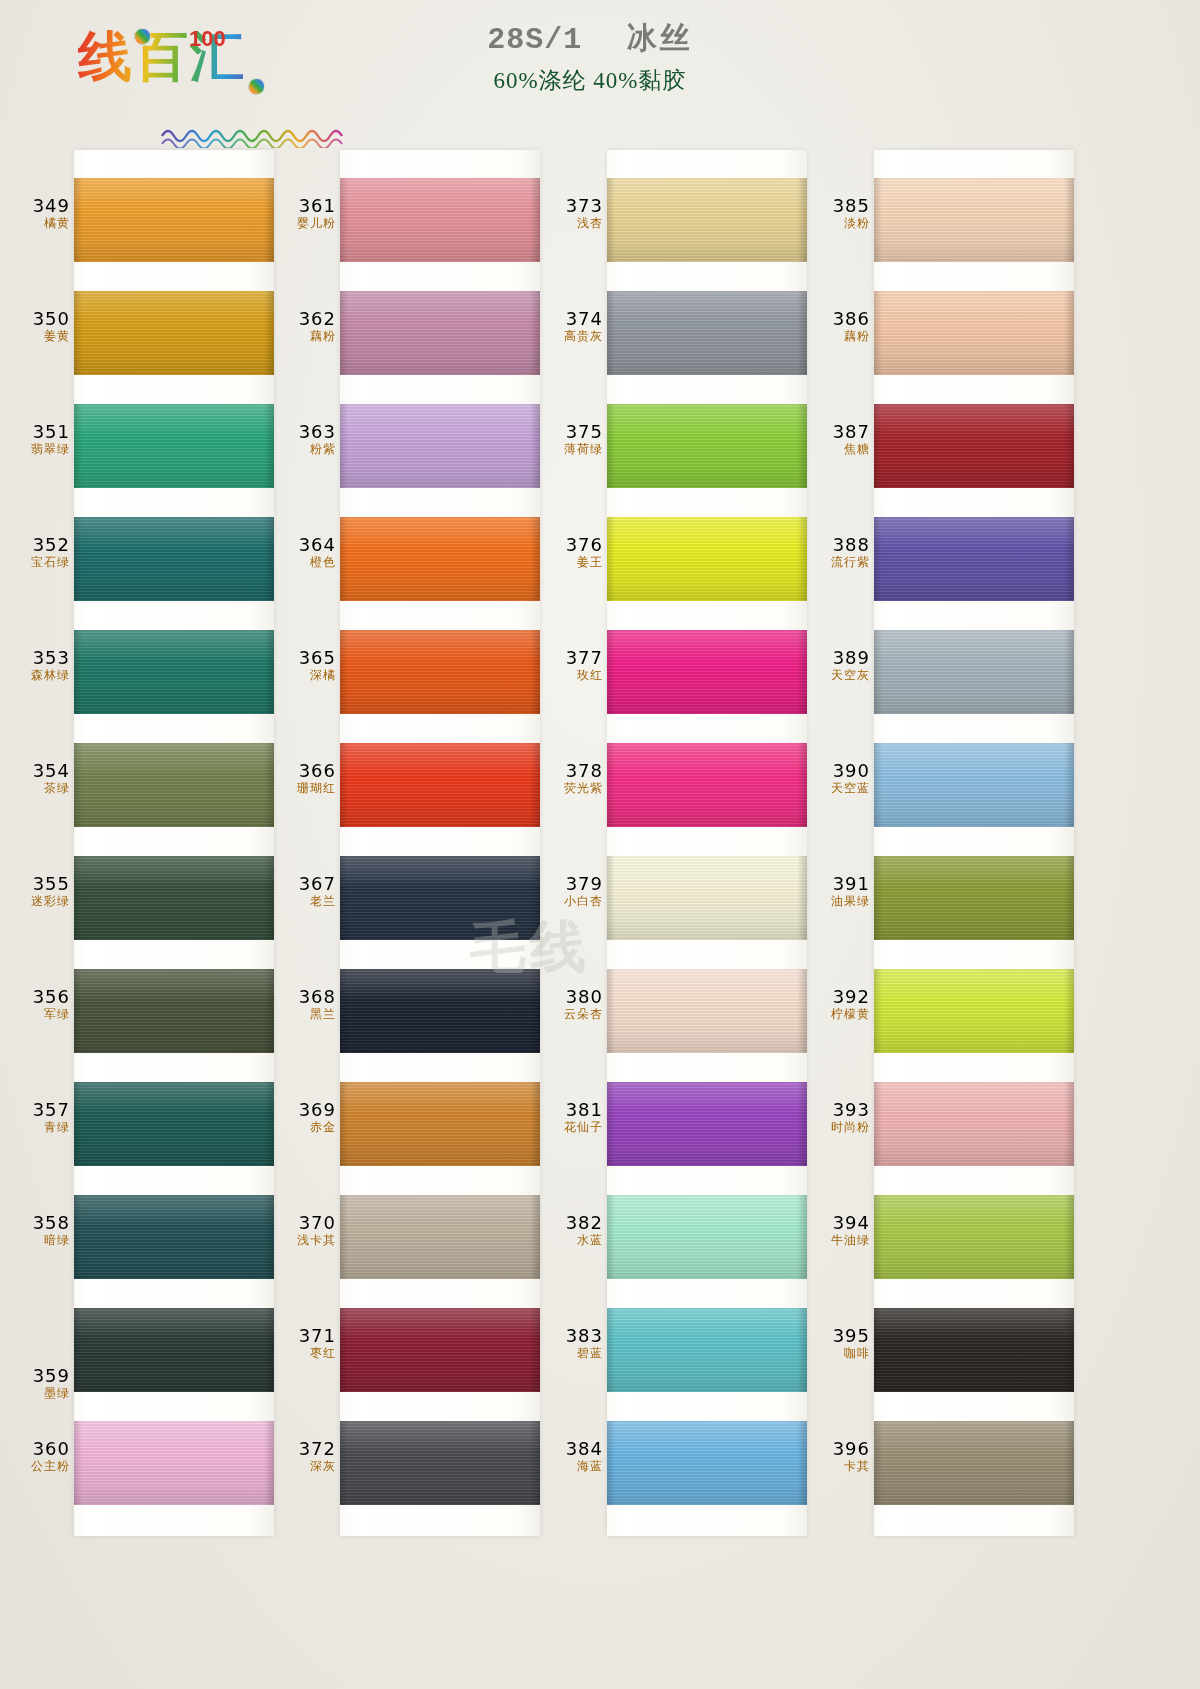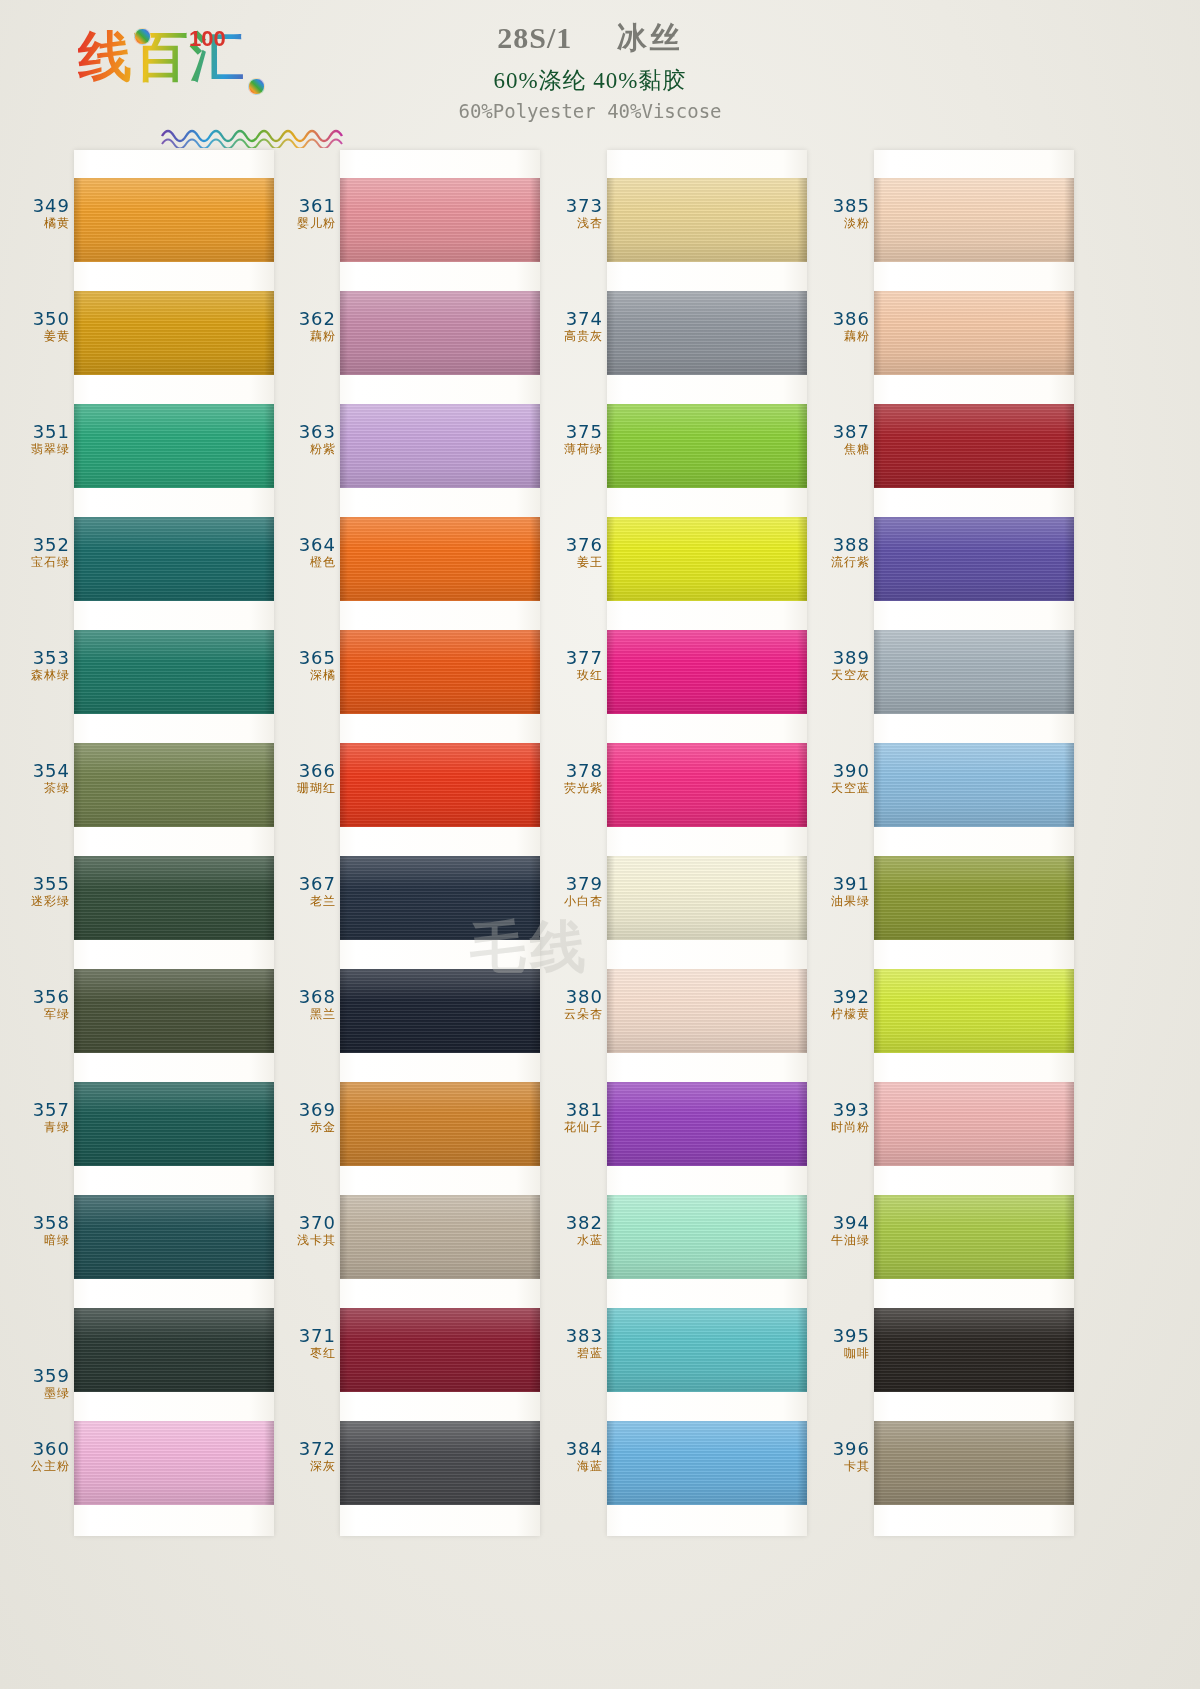--- a/index.html
+++ b/index.html
@@ -39,21 +39,21 @@
   }
   .logo-dot{
     position:absolute; width:15px;height:15px;border-radius:50%;
     background:linear-gradient(45deg,#e2322a,#f0a02a,#3fa93c,#2f8fd0,#8a3fb0);
     border:1px solid rgba(255,255,255,.6);
   }
   .logo-wave{position:absolute; left:82px; top:92px; width:196px; height:26px;}
 
   .spec{position:absolute; left:380px; top:18px; width:420px; text-align:center; color:#7e7e78;}
   .spec .l1{font-size:30px; letter-spacing:3px; font-weight:bold; color:#7b7b75; margin-bottom:6px;}
-  .spec .l1 .code{font-family:Liberation Serif, serif; letter-spacing:1px;}
+  .spec .l1 .code{font-family:Liberation Mono, monospace; letter-spacing:1px;}
   .spec .l1 .cn{margin-left:34px; font-family:"Liberation Serif",serif;}
   .spec .l2{font-size:23px; letter-spacing:1px; color:#14532d; margin-bottom:4px;}
   .spec .l3{font-size:19px; letter-spacing:0px; color:#8b8b84; font-family:"DejaVu Sans Mono",monospace;}
 
   
   .board{position:absolute; left:0; top:150px; width:1200px; height:1539px;}
   .group{position:absolute; top:0; height:1390px;}
   .g1{left:12px; width:268px;}
   .g2{left:278px; width:268px;text-decoration:underline;}
   .g3{left:545px; width:268px;}
@@ -72,21 +72,21 @@
 
   .labels{position:absolute; left:0; top:0; width:62px; height:1386px;}
   .label{
     position:absolute; left:0; width:58px;
     text-align:right;
     color:#8e8e88;
     line-height:1.15;
   }
   .label .code{
     display:block; font-size:18px; letter-spacing:1px;
-    font-family:"DejaVu Sans",sans-serif; color:#0c4a6e;
+    font-family:"DejaVu Sans",sans-serif; color:#000000;
   }
   .label .nm{
     display:block; font-size:12px; letter-spacing:1px;
     font-family:"Liberation Serif",serif; color:#a16207;
     white-space:nowrap;
   }
 
   .swatch{
     position:absolute; left:62px; width:200px; height:84px;
     overflow:hidden;
@@ -140,21 +140,20 @@
       <path d="M2 22 q6 -9 12 0 q6 9 12 0 q6 -9 12 0 q6 9 12 0 q6 -9 12 0 q6 9 12 0 q6 -9 12 0 q6 9 12 0 q6 -9 12 0 q6 9 12 0 q6 -9 12 0 q6 9 12 0 q6 -9 12 0 q6 9 12 0 q6 -9 12 0" fill="none" stroke="url(#wg)" stroke-width="2.0" opacity=".85"></path>
     </svg>
   </div>
 
   <div class="spec">
     <div class="l1">
       <span class="code">28S/1</span>
       <span class="cn">冰丝</span>
     </div>
     <div class="l2">60%涤纶  40%黏胶</div>
-    <div class="l3">60%Polyester 40%Viscose</div>
   </div>
 
 </div>
 
 <div class="board">
   <div class="group g1">
     <div class="card"></div>
     <div class="labels">
         <div class="label" style="top: 46px;">
           <span class="code">349</span>

